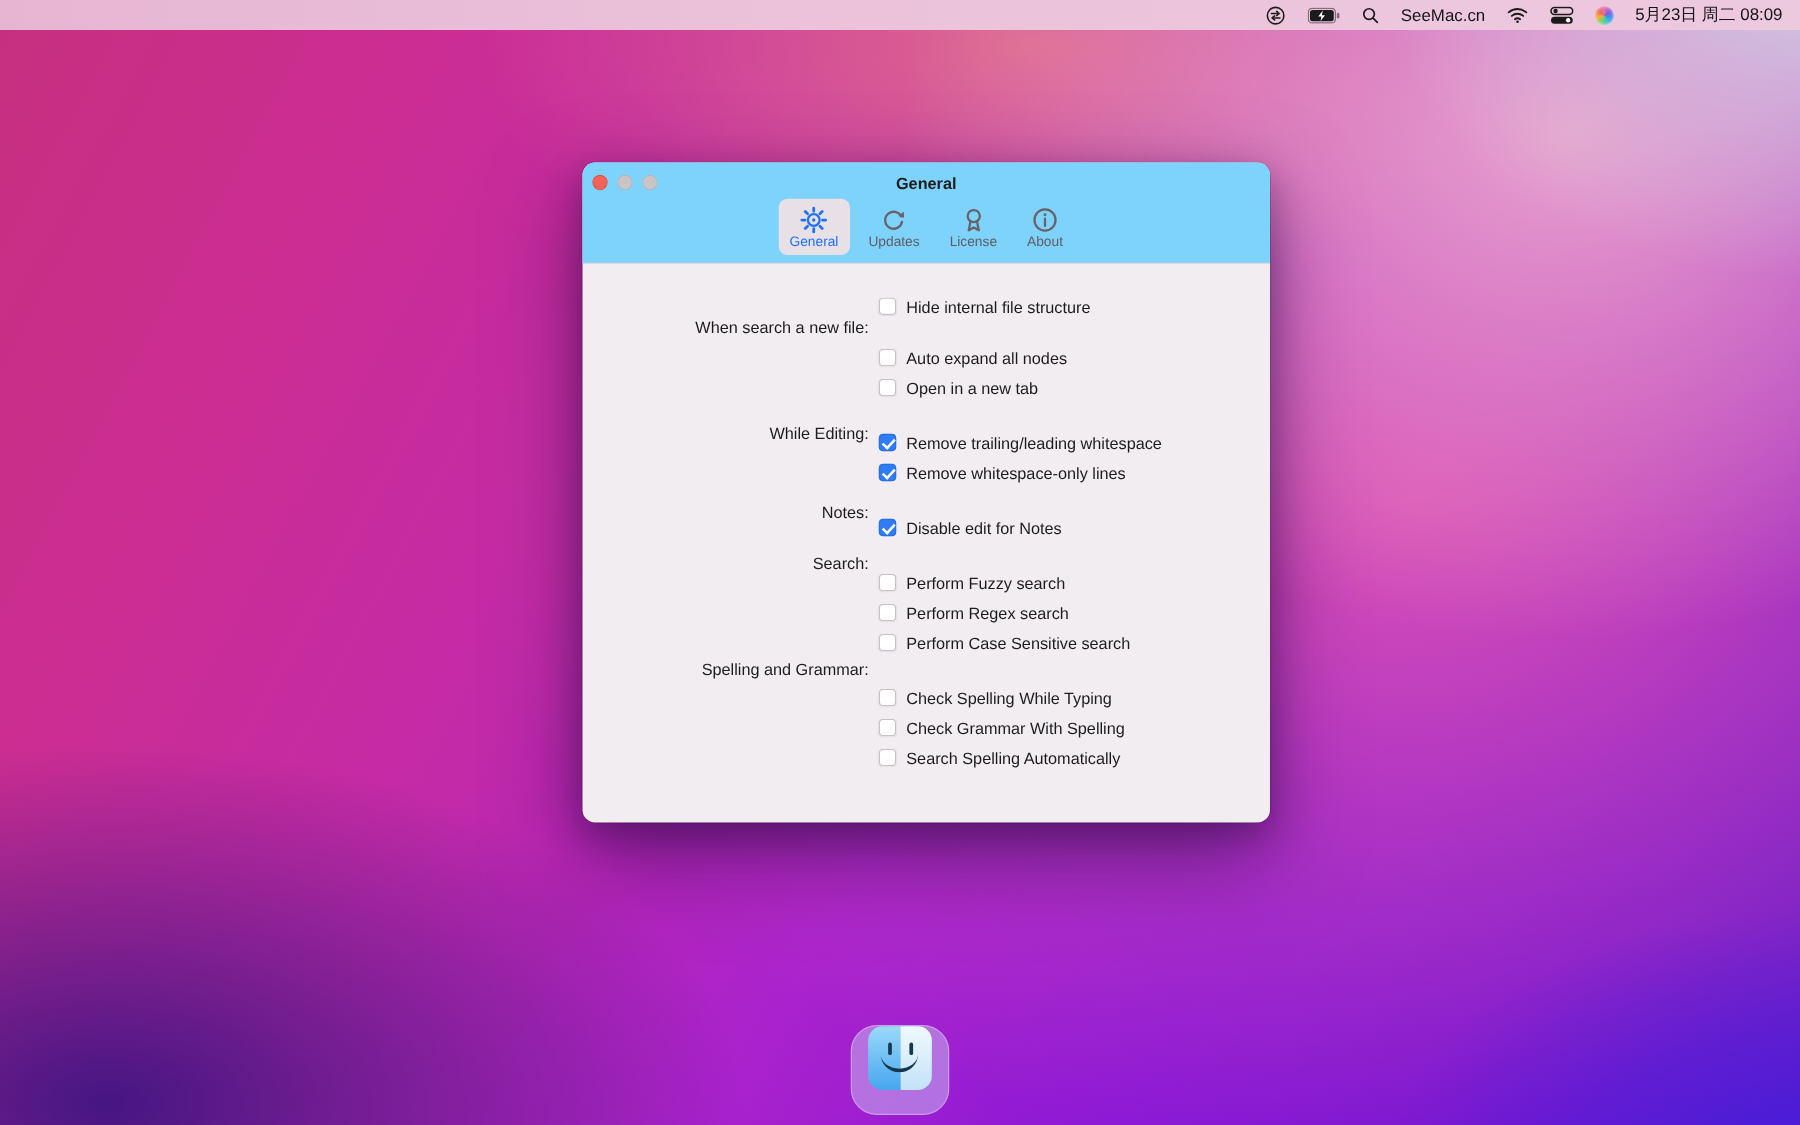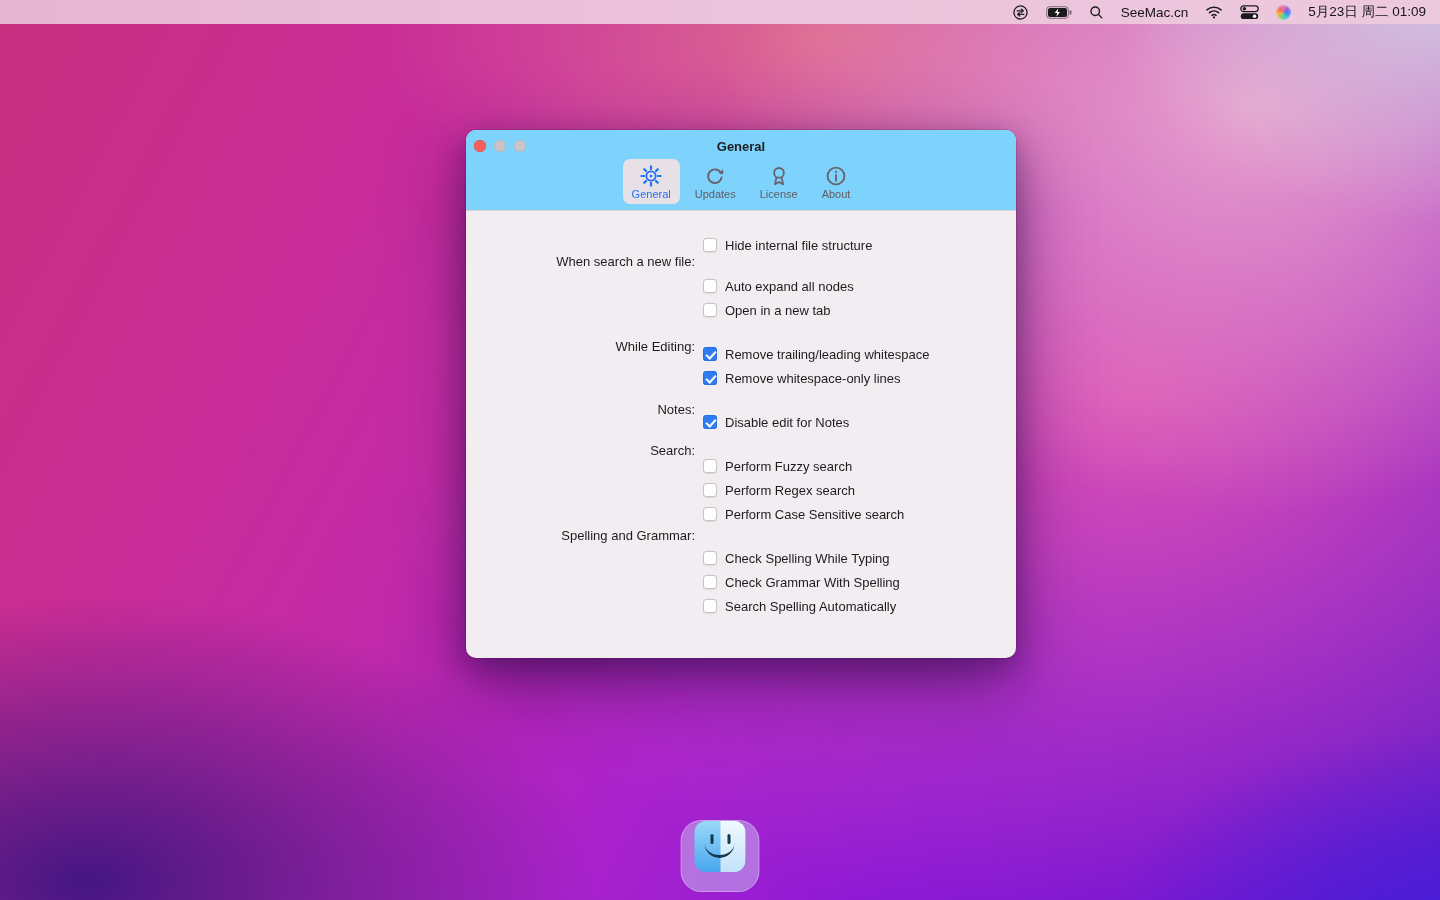--- a/index.html
+++ b/index.html
@@ -237,21 +237,21 @@
     </span>
     <span class="sicon">
       <svg width="19" height="15" viewBox="0 0 24 19">
         <rect x="1" y="1.2" width="22" height="7.2" rx="3.6" fill="none" stroke="#1b1b1d" stroke-width="1.6"></rect>
         <circle cx="5.6" cy="4.8" r="2.2" fill="#1b1b1d"></circle>
         <rect x="1" y="10.6" width="22" height="7.2" rx="3.6" fill="#1b1b1d"></rect>
         <circle cx="18.4" cy="14.2" r="2.2" fill="#fff"></circle>
       </svg>
     </span>
     <span class="siri-orb"></span>
-    <span class="clock">5月23日 周二 01:09</span>
+    <span class="clock">5月23日 周二 08:09</span>
   </div>
 </div>
 
 <div class="window">
   <div class="titlebar">
     <div class="traffic">
       <span class="tl close"></span>
       <span class="tl dim"></span>
       <span class="tl dim"></span>
     </div>

